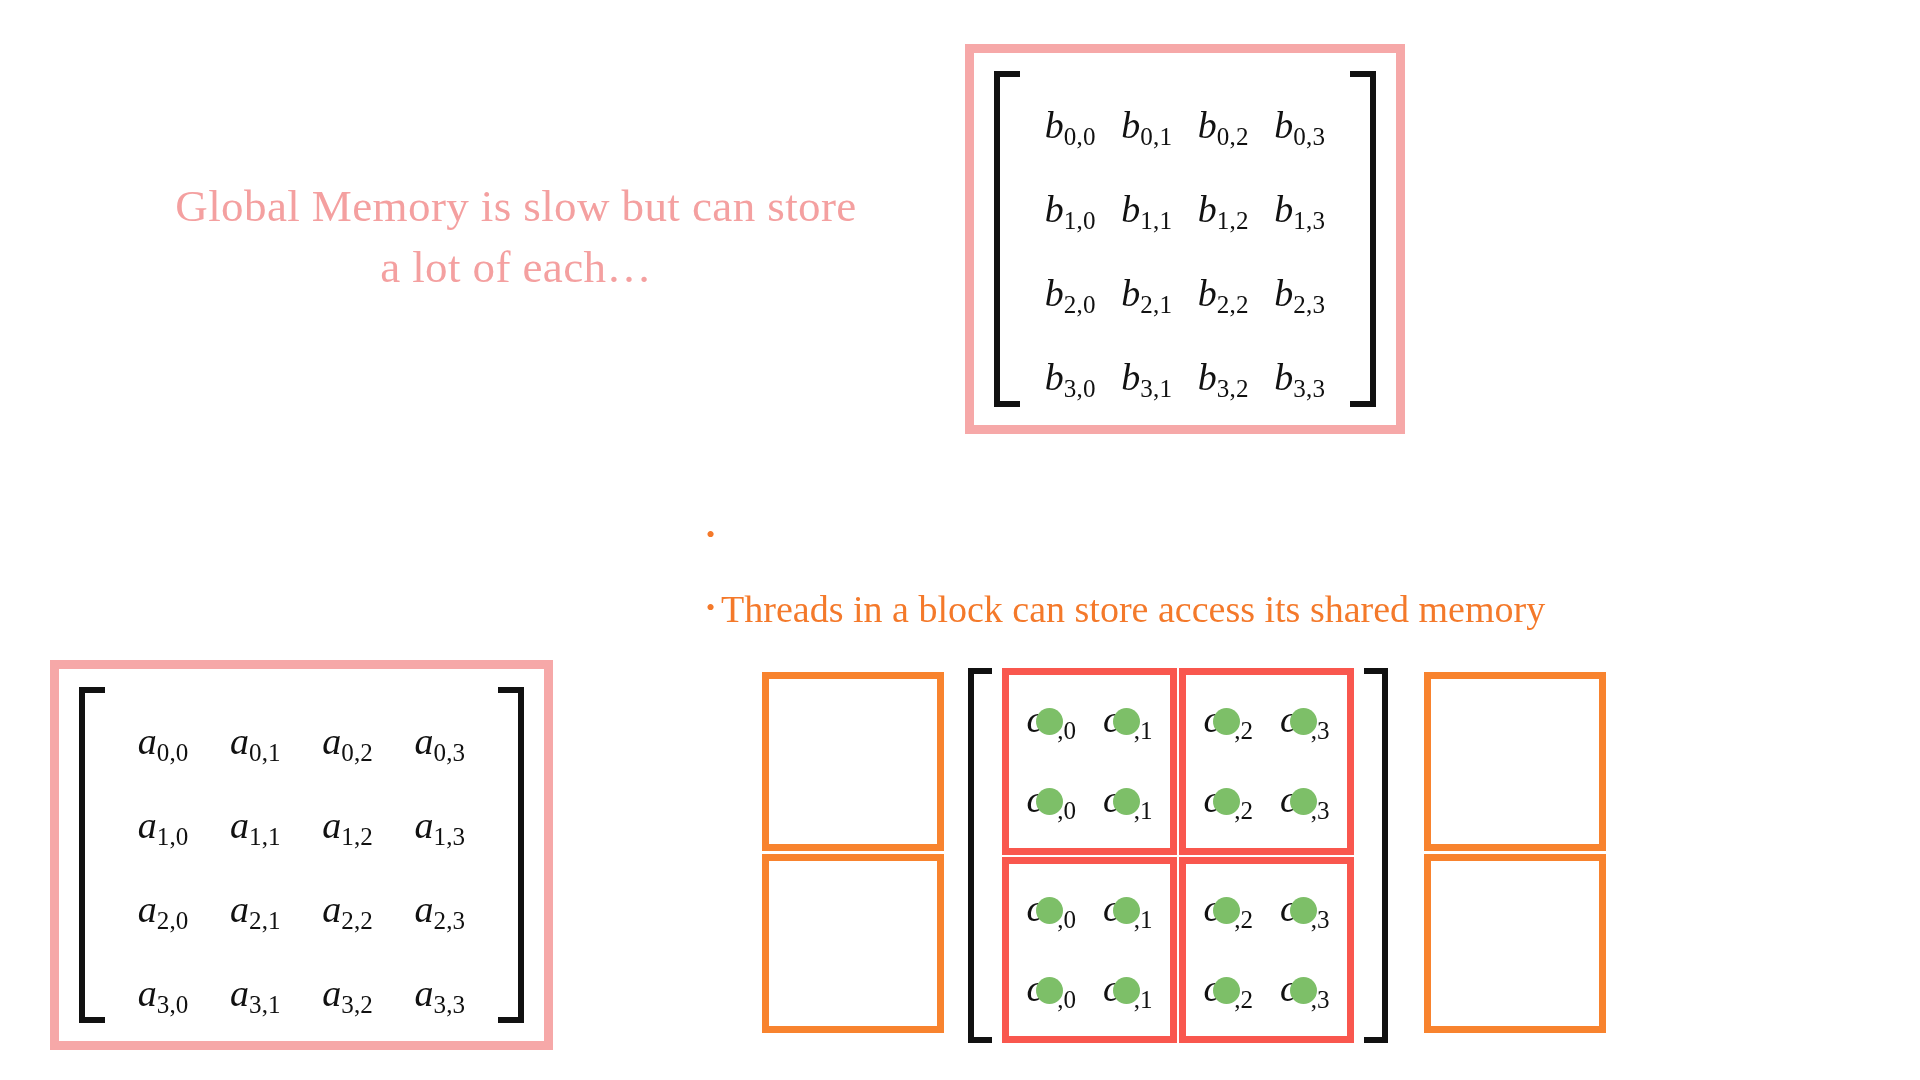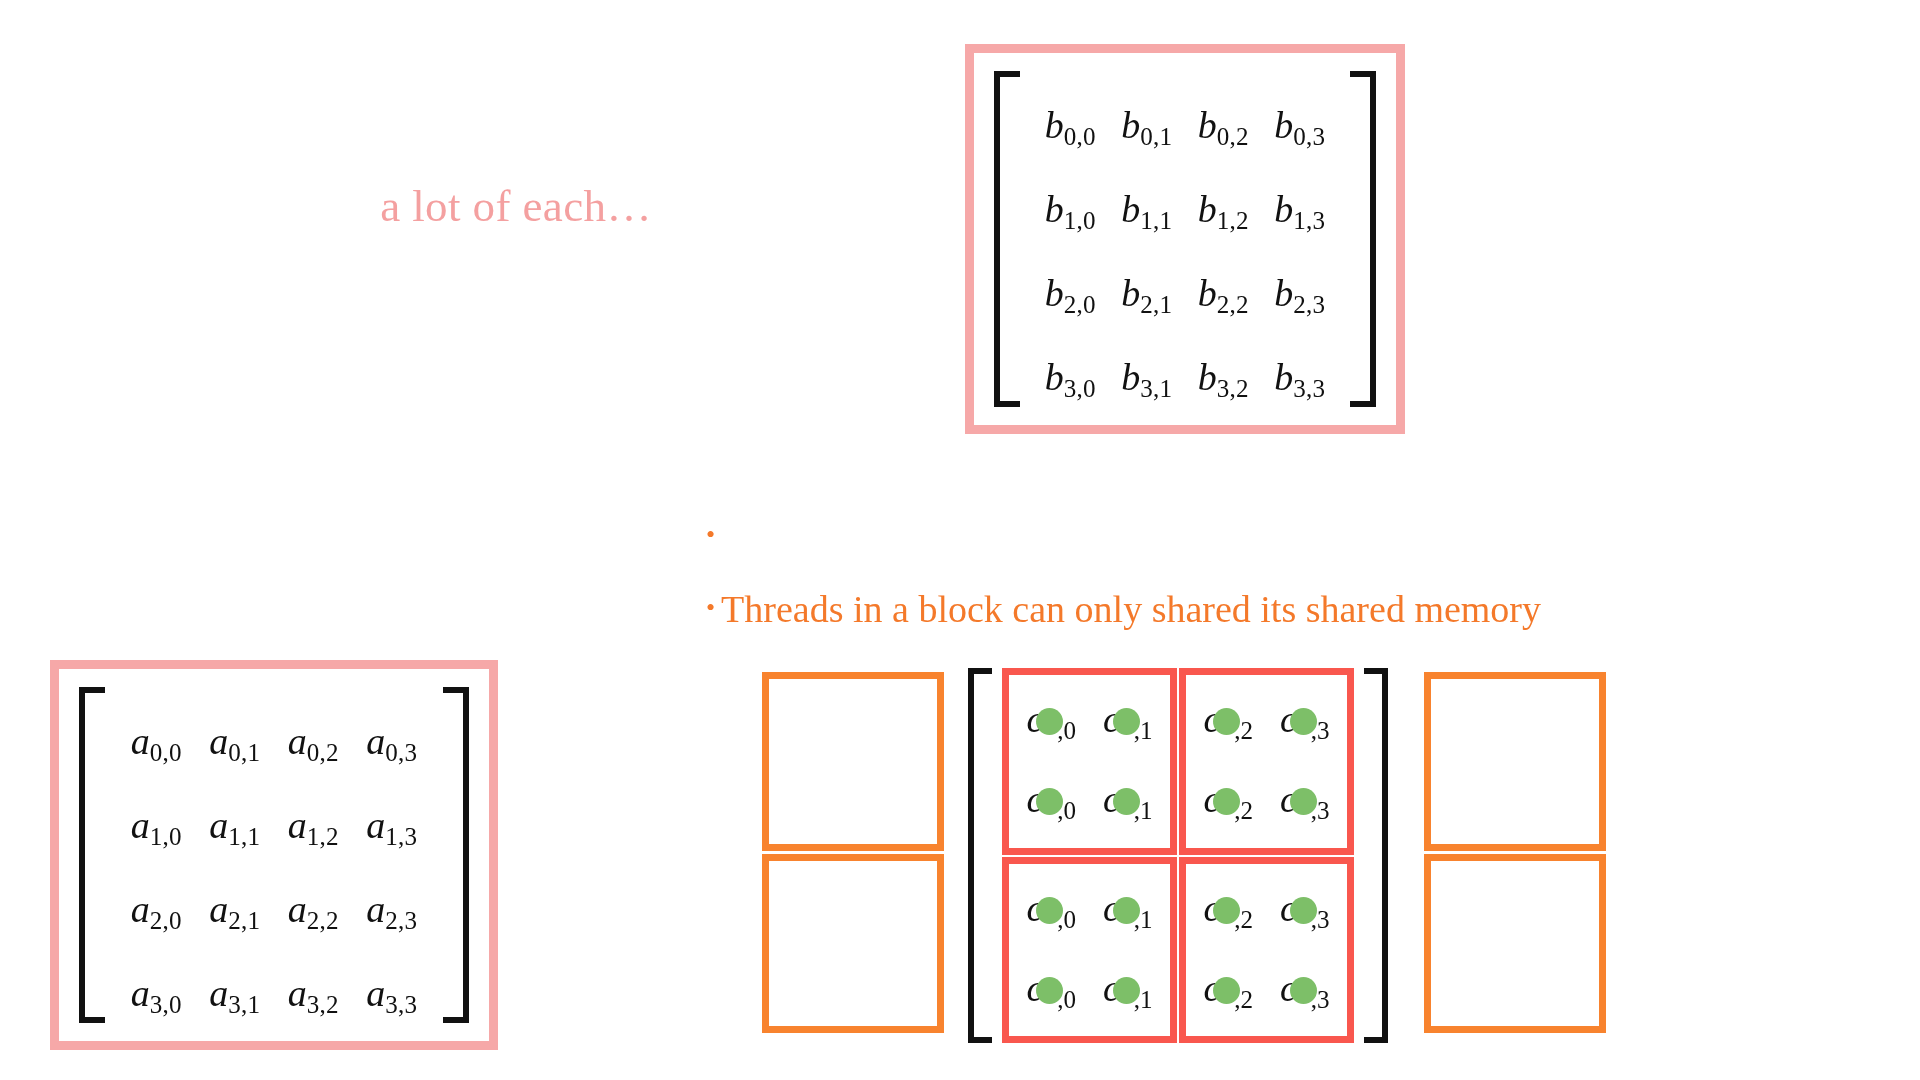--- a/index.html
+++ b/index.html
@@ -168,20 +168,21 @@
     position: relative;
     top: 3px;
     margin: 0 -6px 0 -7px;
     z-index: 2;
   }
 </style>
 </head>
 <body>
 
 <div class="headline">
+  <span>Global Memory is slow but can store</span>
   <span class="l2">a lot of each…</span>
 </div>
 
 <div class="pink-frame" style="left:965px; top:44px; width:440px; height:390px;">
   <div class="mat-inner">
     <div class="brk brk-l"></div>
     <div class="grid4" id="grid-b">
         <span class="cell"><span>b</span><sub>0,0</sub></span>
         <span class="cell"><span>b</span><sub>0,1</sub></span>
         <span class="cell"><span>b</span><sub>0,2</sub></span>
@@ -202,25 +203,25 @@
     <div class="brk brk-r"></div>
   </div>
 </div>
 
 <div class="bullets">
   <div class="bullet-row">
     <span class="bullet-dot">•</span>
   </div>
   <div class="bullet-row">
     <span class="bullet-dot">•</span>
-    <span>Threads in a block can only shared its shared memory</span>
-  </div>
-</div>
-
-<div class="pink-frame" style="left:50px; top:660px; width:448px; height:390px;">
+    <span>Threads in a block can store access its shared memory</span>
+  </div>
+</div>
+
+<div class="pink-frame" style="left:50px; top:660px; width:503px; height:390px;">
   <div class="mat-inner">
     <div class="brk brk-l"></div>
     <div class="grid4" id="grid-a">
         <span class="cell"><span>a</span><sub>0,0</sub></span>
         <span class="cell"><span>a</span><sub>0,1</sub></span>
         <span class="cell"><span>a</span><sub>0,2</sub></span>
         <span class="cell"><span>a</span><sub>0,3</sub></span>
         <span class="cell"><span>a</span><sub>1,0</sub></span>
         <span class="cell"><span>a</span><sub>1,1</sub></span>
         <span class="cell"><span>a</span><sub>1,2</sub></span>

